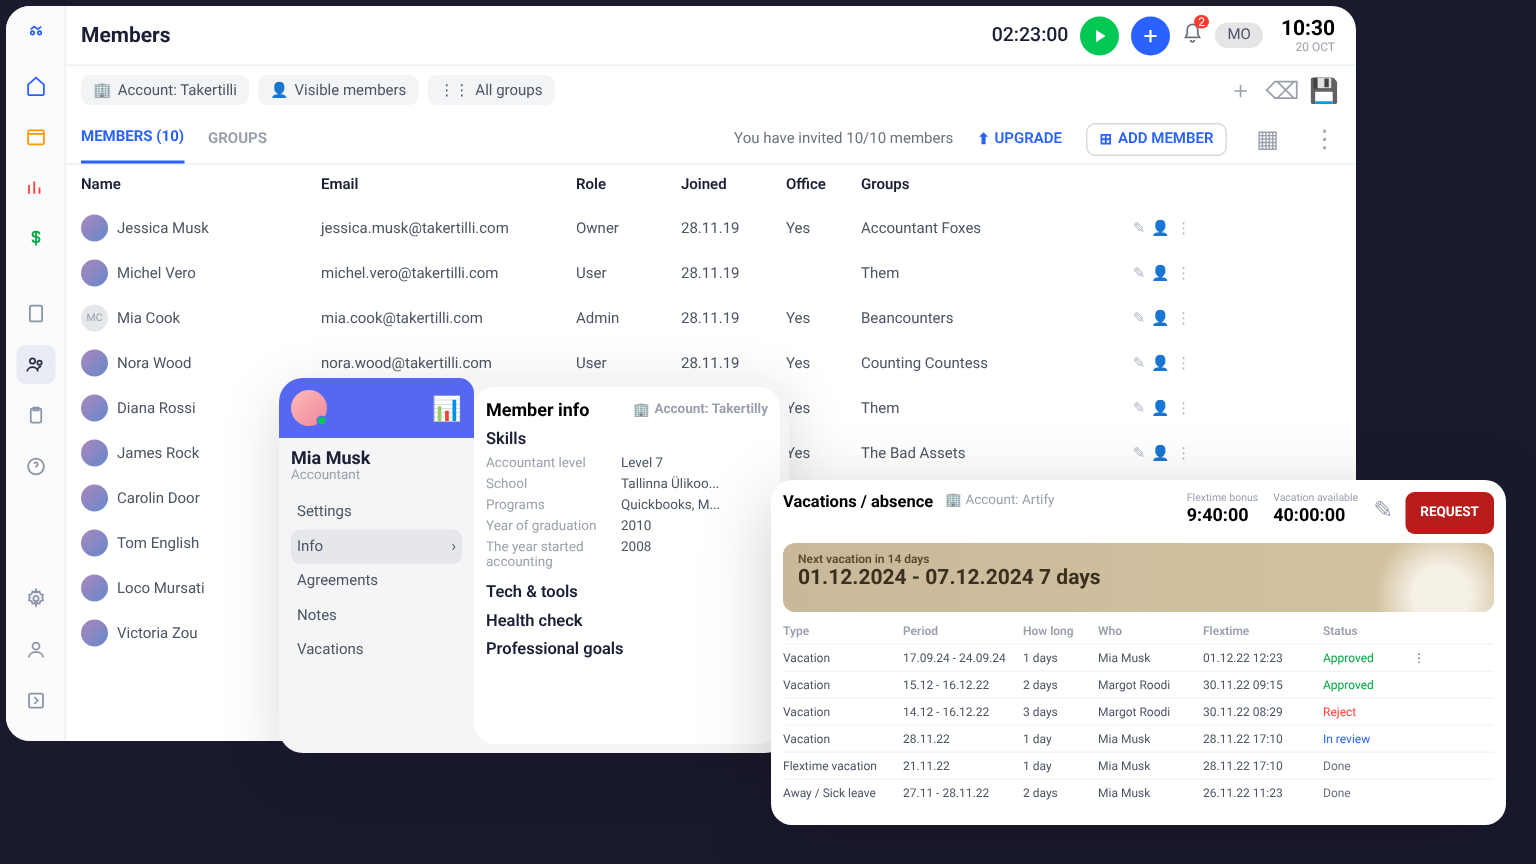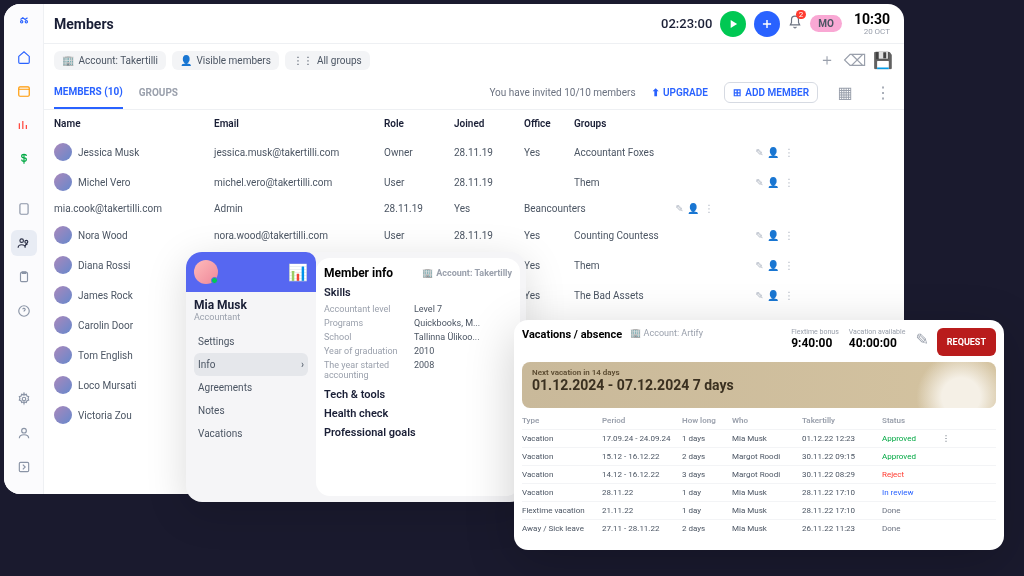--- a/index.html
+++ b/index.html
@@ -10,21 +10,21 @@
 .si.act{background:#e8ecf4;color:#2a2f45}
 .main{flex:1;display:flex;flex-direction:column}
 .topbar{height:40px;display:flex;align-items:center;padding:0 10px;border-bottom:1px solid #eef0f3;gap:8px}
 .title{font-weight:700;font-size:14px;color:#1a1f36}
 .flex1{flex:1}
 .timer{font-size:13px;color:#1a1f36;font-weight:500}
 .cbtn{width:26px;height:26px;border-radius:50%;display:flex;align-items:center;justify-content:center;cursor:pointer;color:#fff}
 .play{background:#00c853}.plus{background:#2962ff}
 .bell{position:relative;color:#6b7280;cursor:pointer}
 .badge{position:absolute;top:-4px;right:-4px;background:#ff3b30;color:#fff;font-size:8px;border-radius:7px;padding:0 3px}
-.pill{background:#f9a8d4;border-radius:12px;padding:3px 8px;font-size:10px;font-weight:700;color:#4b5563}
+.pill{background:#e5e5e5;border-radius:12px;padding:3px 8px;font-size:10px;font-weight:400;color:#4b5563}
 .clock{text-align:right;padding:0 4px}
 .clock .t{font-weight:700;font-size:14px}.clock .d{font-size:8px;color:#9aa0ac}
 .filters{height:32px;display:flex;align-items:center;padding:0 10px;gap:6px}
 .chip{background:#f3f4f6;border-radius:6px;padding:4px 8px;font-size:10px;color:#4b5563;display:flex;align-items:center;gap:4px;cursor:pointer}
 .ibtn{width:22px;height:22px;display:flex;align-items:center;justify-content:center;color:#9aa0ac;cursor:pointer}
 .tabs{height:34px;display:flex;align-items:center;padding:0 10px;gap:16px;border-bottom:1px solid #eef0f3}
 .tab{font-size:10px;font-weight:700;color:#9aa0ac;padding:10px 0;cursor:pointer}
 .tab.act{color:#2962ff;border-bottom:2px solid #2962ff}
 .invite{font-size:10px;color:#6b7280}
 .upg{color:#2962ff;font-size:10px;font-weight:600;cursor:pointer;display:flex;align-items:center;gap:3px}
@@ -233,20 +233,24 @@
           <span>28.11.19</span>
           <span></span>
           <span>Them</span>
           <span class="acts">
             <span>✎</span>
             <span>👤</span>
             <span>⋮</span>
           </span>
         </div>
         <div class="row">
+          <span class="nm">
+            <span class="av mc">MC</span>
+            <span>Mia Cook</span>
+          </span>
           <span>mia.cook@takertilli.com</span>
           <span>Admin</span>
           <span>28.11.19</span>
           <span>Yes</span>
           <span>Beancounters</span>
           <span class="acts">
             <span>✎</span>
             <span>👤</span>
             <span>⋮</span>
           </span>
@@ -402,26 +406,26 @@
         <span>Member info</span>
         <span class="acct">🏢 <span>Account: Takertilly</span></span>
       </div>
     <div class="sect">Skills</div>
     <div id="skills">
         <div class="kv">
           <span class="k">Accountant level</span>
           <span class="v">Level 7</span>
         </div>
         <div class="kv">
+          <span class="k">School</span>
+          <span class="v">Tallinna Ülikoo...</span>
+        </div>
+        <div class="kv">
           <span class="k">Programs</span>
           <span class="v">Quickbooks, M...</span>
-        </div>
-        <div class="kv">
-          <span class="k">School</span>
-          <span class="v">Tallinna Ülikoo...</span>
         </div>
         <div class="kv">
           <span class="k">Year of graduation</span>
           <span class="v">2010</span>
         </div>
         <div class="kv">
           <span class="k">The year started accounting</span>
           <span class="v">2008</span>
         </div>
       </div>
@@ -454,21 +458,21 @@
   <div class="banner">
     <div class="bn-sub">Next vacation in 14 days</div>
     <div class="bn-main">01.12.2024 - 07.12.2024   7 days</div>
   </div>
   <div class="vtbl">
     <div class="vth">
       <span>Type</span>
         <span>Period</span>
         <span>How long</span>
         <span>Who</span>
-        <span>Takertilly</span>
+        <span>Flextime</span>
         <span>Status</span>
         <span></span>
     </div>
     <div id="vrows">
         <div class="vrow">
           <span>Vacation</span>
           <span>17.09.24 - 24.09.24</span>
           <span>1 days</span>
           <span>Mia Musk</span>
           <span>01.12.22 12:23</span>

